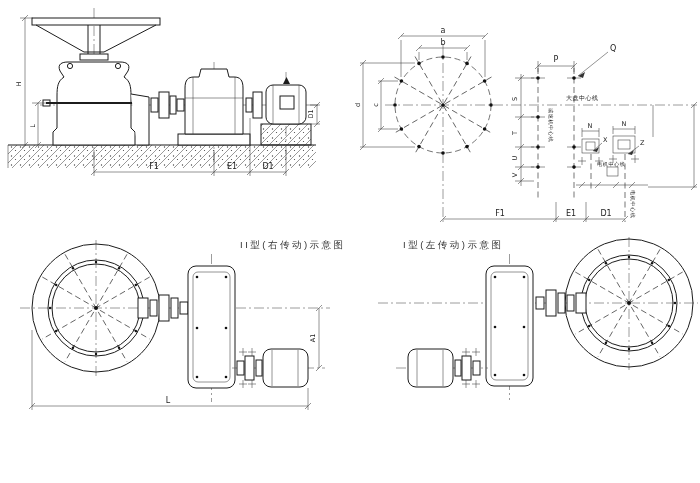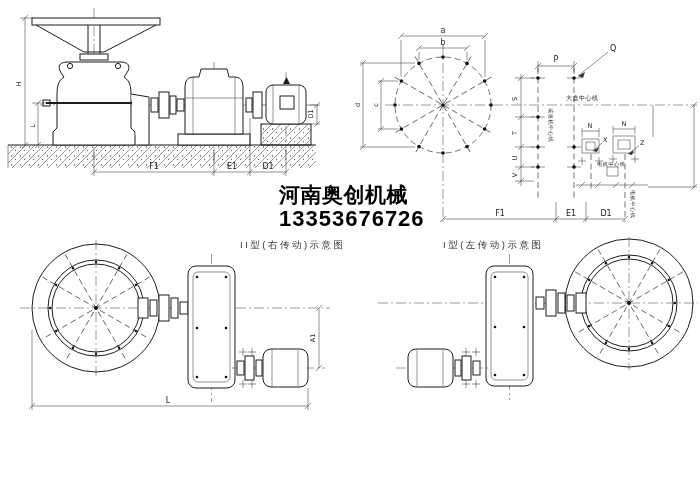--- a/index.html
+++ b/index.html
@@ -18,21 +18,21 @@
   text{font-family:"DejaVu Sans",sans-serif;fill:#222;}
   .dt{font-size:8px;}
   .dts{font-size:6.5px;}
   .cn{font-size:6px;letter-spacing:.5px;}
   .cn2{font-size:5.2px;letter-spacing:.5px;}
   
   .wm{position:absolute;left:279px;top:183px;font-weight:700;color:#000;
       font-size:21px;line-height:24px;letter-spacing:.5px;}
   .wm .ph{font-size:22px;letter-spacing:1px;}
   .title2{position:absolute;left:212px;top:239px;font-size:9.5px;letter-spacing:2.5px;color:#333;padding-left:28px;}
-  .title1{position:absolute;left:403px;top:239px;font-size:9.5px;letter-spacing:2.5px;color:#333;margin-left:40px;}
+  .title1{position:absolute;left:403px;top:239px;font-size:9.5px;letter-spacing:2.5px;color:#333;}
   .cap{position:absolute;left:0;top:443px;width:700px;text-align:center;
        font-size:15px;letter-spacing:3px;color:#111;}
 </style>
 </head>
 <body>
 
 <div id="sheet">
 
 <svg width="700" height="483" viewBox="0 0 700 483">
   <defs>
@@ -391,22 +391,18 @@
       <line x1="417" y1="350" x2="417" y2="386" class="thin"></line>
       <line x1="443" y1="350" x2="443" y2="386" class="thin"></line>
       <rect x="455" y="360" width="6" height="16" class="sf"></rect>
       <rect x="462" y="356" width="9" height="24" class="sf"></rect>
       <rect x="473" y="361" width="7" height="14" class="sf"></rect>
       <path class="thin" d="M462,352 h8 M466,348 v8 M472,352 h8 M476,348 v8 M462,384 h8 M466,380 v8 M472,384 h8 M476,380 v8"></path>
     </g>
   </g>
 </svg>
 
-<div class="wm">
-  <div>河南奥创机械</div>
-  <div class="ph">13353676726</div>
-</div>
 
 <div class="title2">II型(右传动)示意图</div>
 <div class="title1">I型(左传动)示意图</div>
 
 
 </div>
 
 </body></html>

